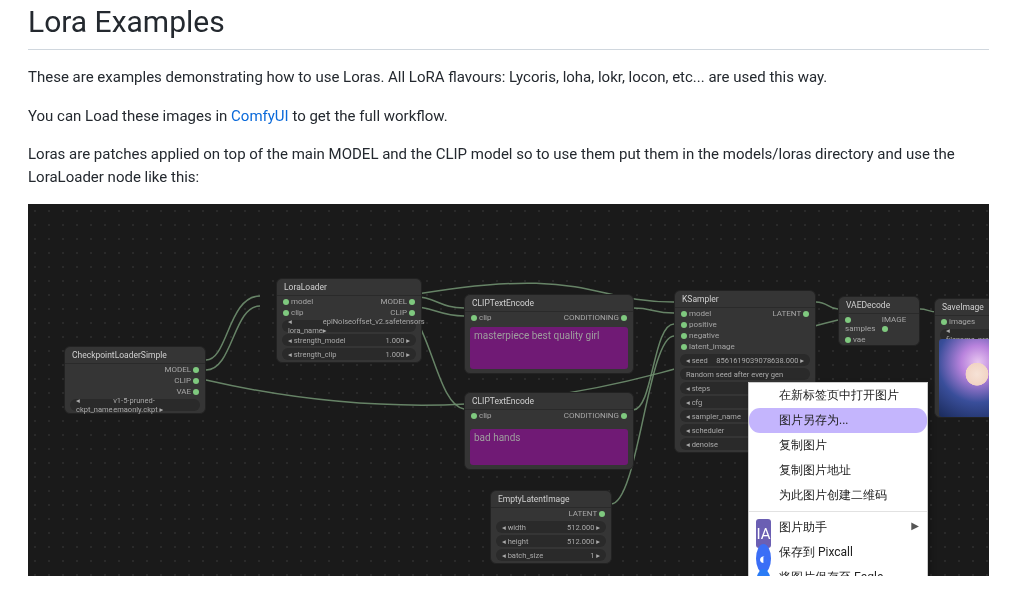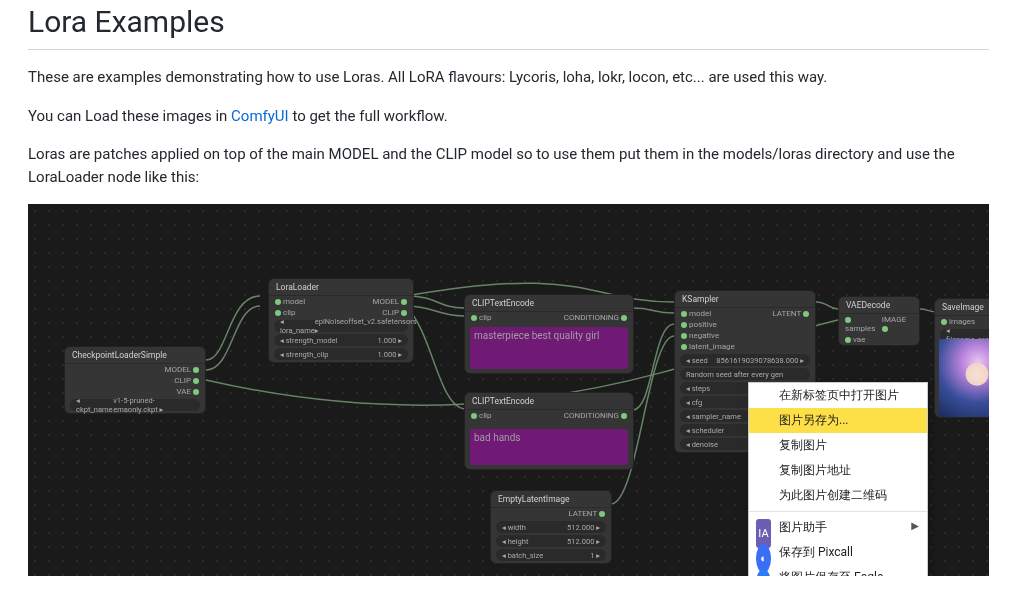--- a/index.html
+++ b/index.html
@@ -103,26 +103,26 @@
     box-shadow: 2px 3px 6px rgba(0,0,0,.3);
     font-size: 12px;
     color: #222;
     z-index: 50;
   }
   .ctxmenu .mi {
     padding: 4px 28px 4px 30px;
     position: relative;
     white-space: nowrap;
   }
-  .ctxmenu .mi.sel { background: #fde047; }
+  .ctxmenu .mi.sel { background: #c4b5fd; border-radius: 11px; }
   .ctxmenu hr { border: none; border-top: 1px solid #e2e2e2; margin: 3px 0; }
   .ctx-ico{
     position:absolute; left:7px; top:4px; width:15px; height:29px;
     border-radius:3px; display:flex;align-items:center;justify-content:center;
-    font-size:11px; color:#fff;
+    font-size:15px; color:#fff;
   }
   .arrow-r{ position:absolute; right:8px; top:5px; color:#555; font-size:10px;}
 
   
   svg.wires{position:absolute;inset:0;width:100%;height:100%;pointer-events:none;}
   svg.wires path{stroke:#6f8f6f;stroke-width:1.5;fill:none;opacity:.9;}
 </style>
 </head>
 <body>
 
@@ -166,21 +166,21 @@
     <div class="slot">
         <span></span>
         <span><span>VAE</span> <span class="dot"></span></span>
       </div>
     <div class="pill">
         <span class="l">ckpt_name</span>
         <span class="r">v1-5-pruned-emaonly.ckpt</span>
       </div>
   </div>
 
-  <div class="node" style="left:240px; top:74px; width:146px;">
+  <div class="node" style="left:248px; top:74px; width:146px;">
     <div class="node-head">LoraLoader</div>
     <div class="slot">
         <span><span class="dot"></span> <span>model</span></span>
         <span><span>MODEL</span> <span class="dot"></span></span>
       </div>
     <div class="slot">
         <span><span class="dot"></span> <span>clip</span></span>
         <span><span>CLIP</span> <span class="dot"></span></span>
       </div>
     <div class="pill">

